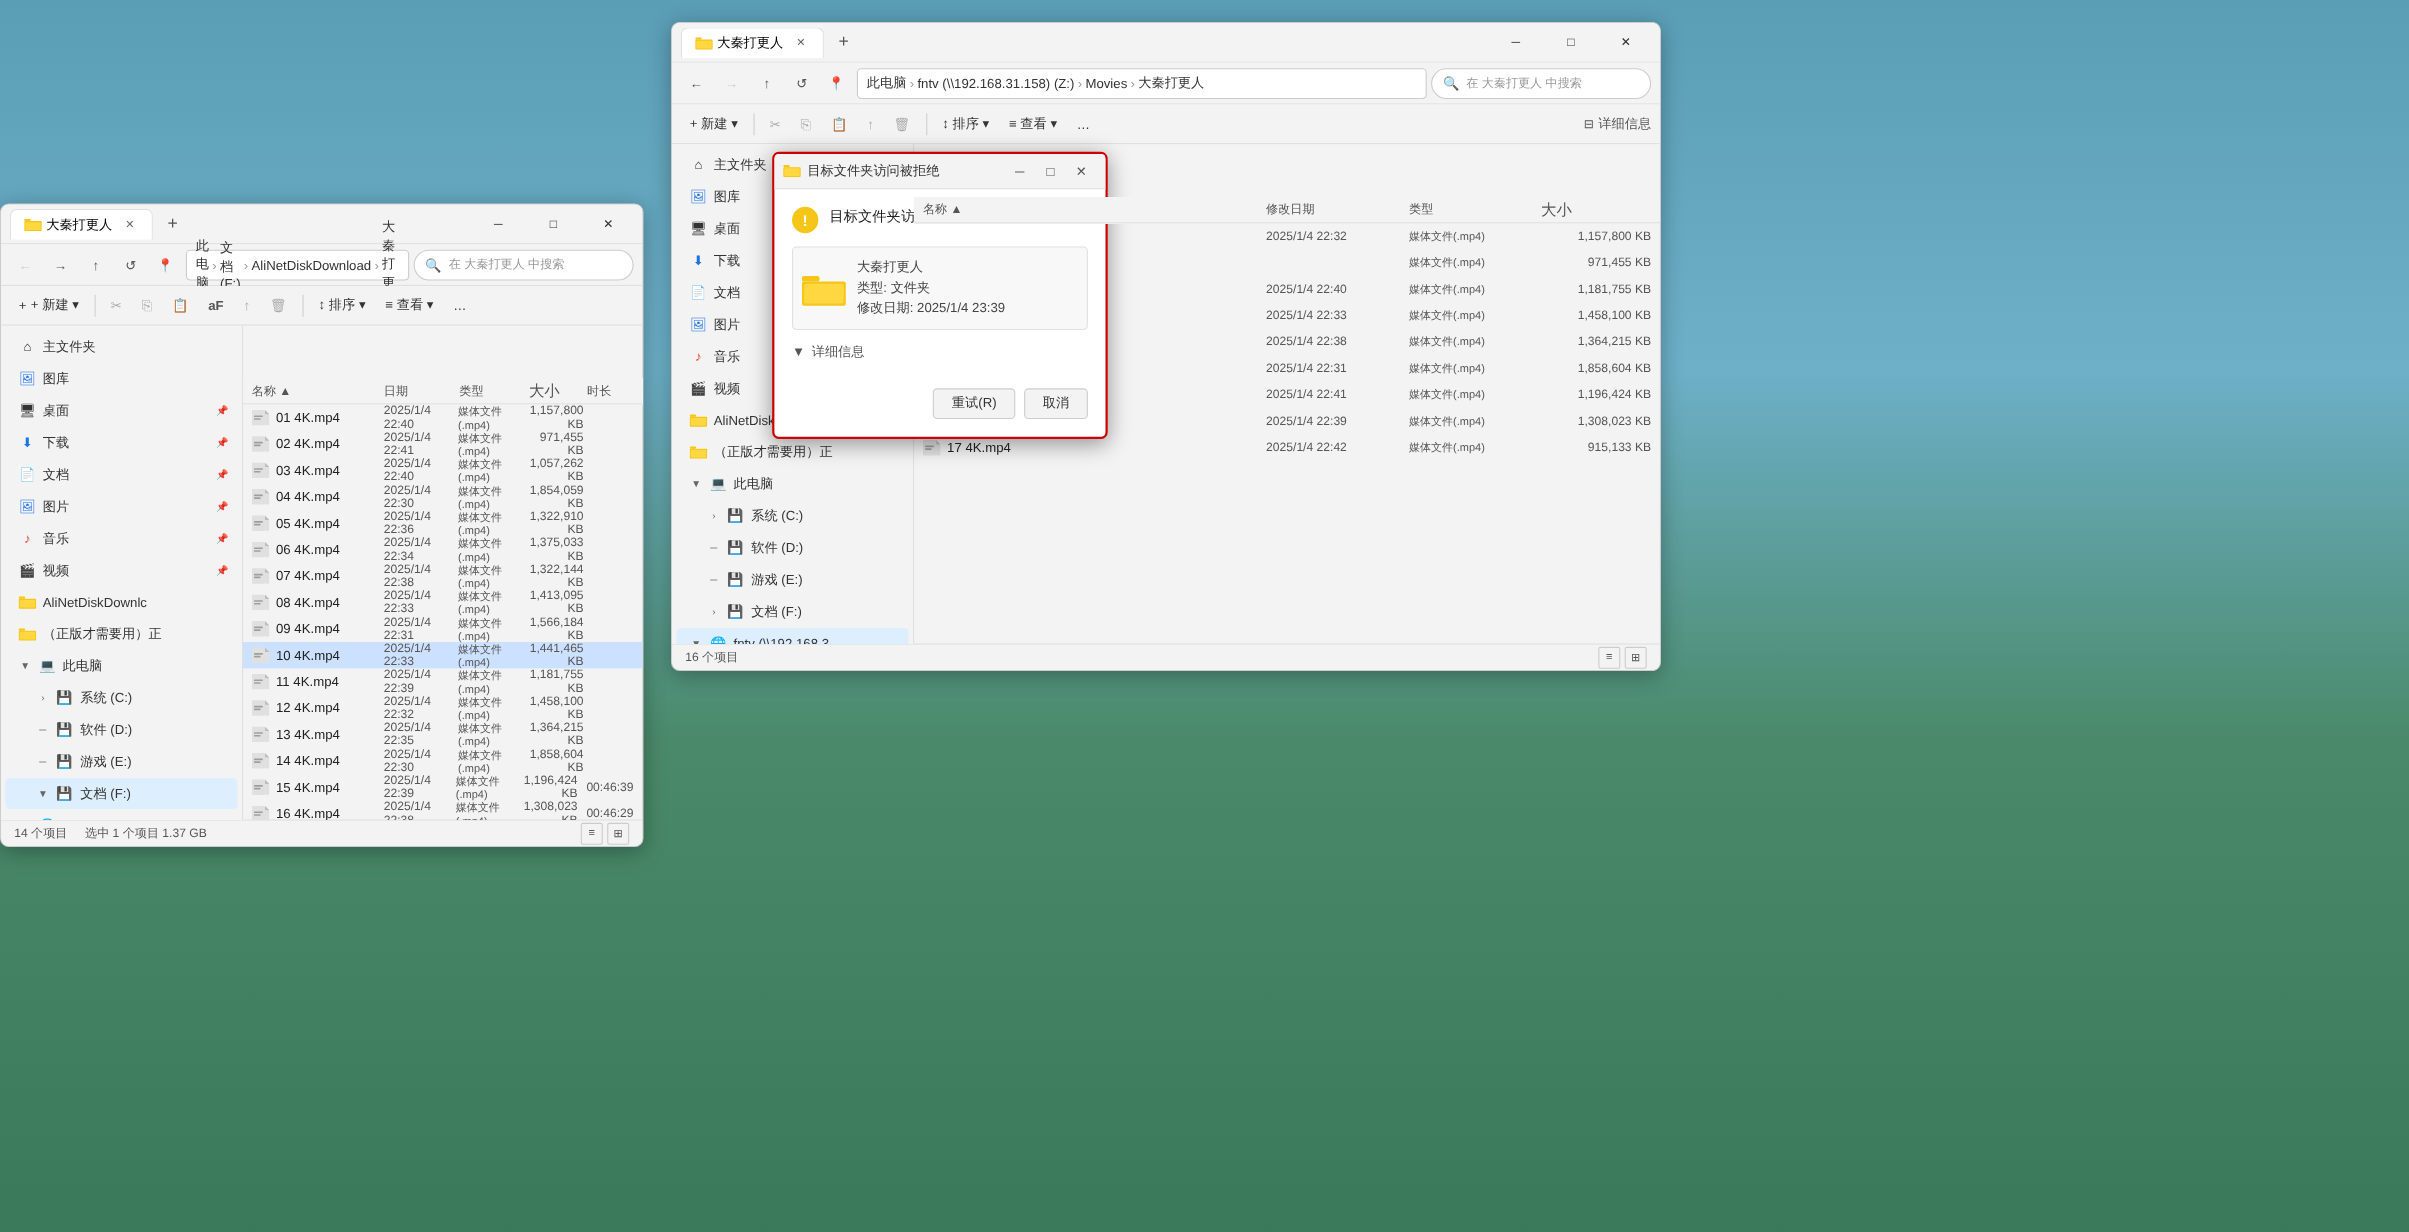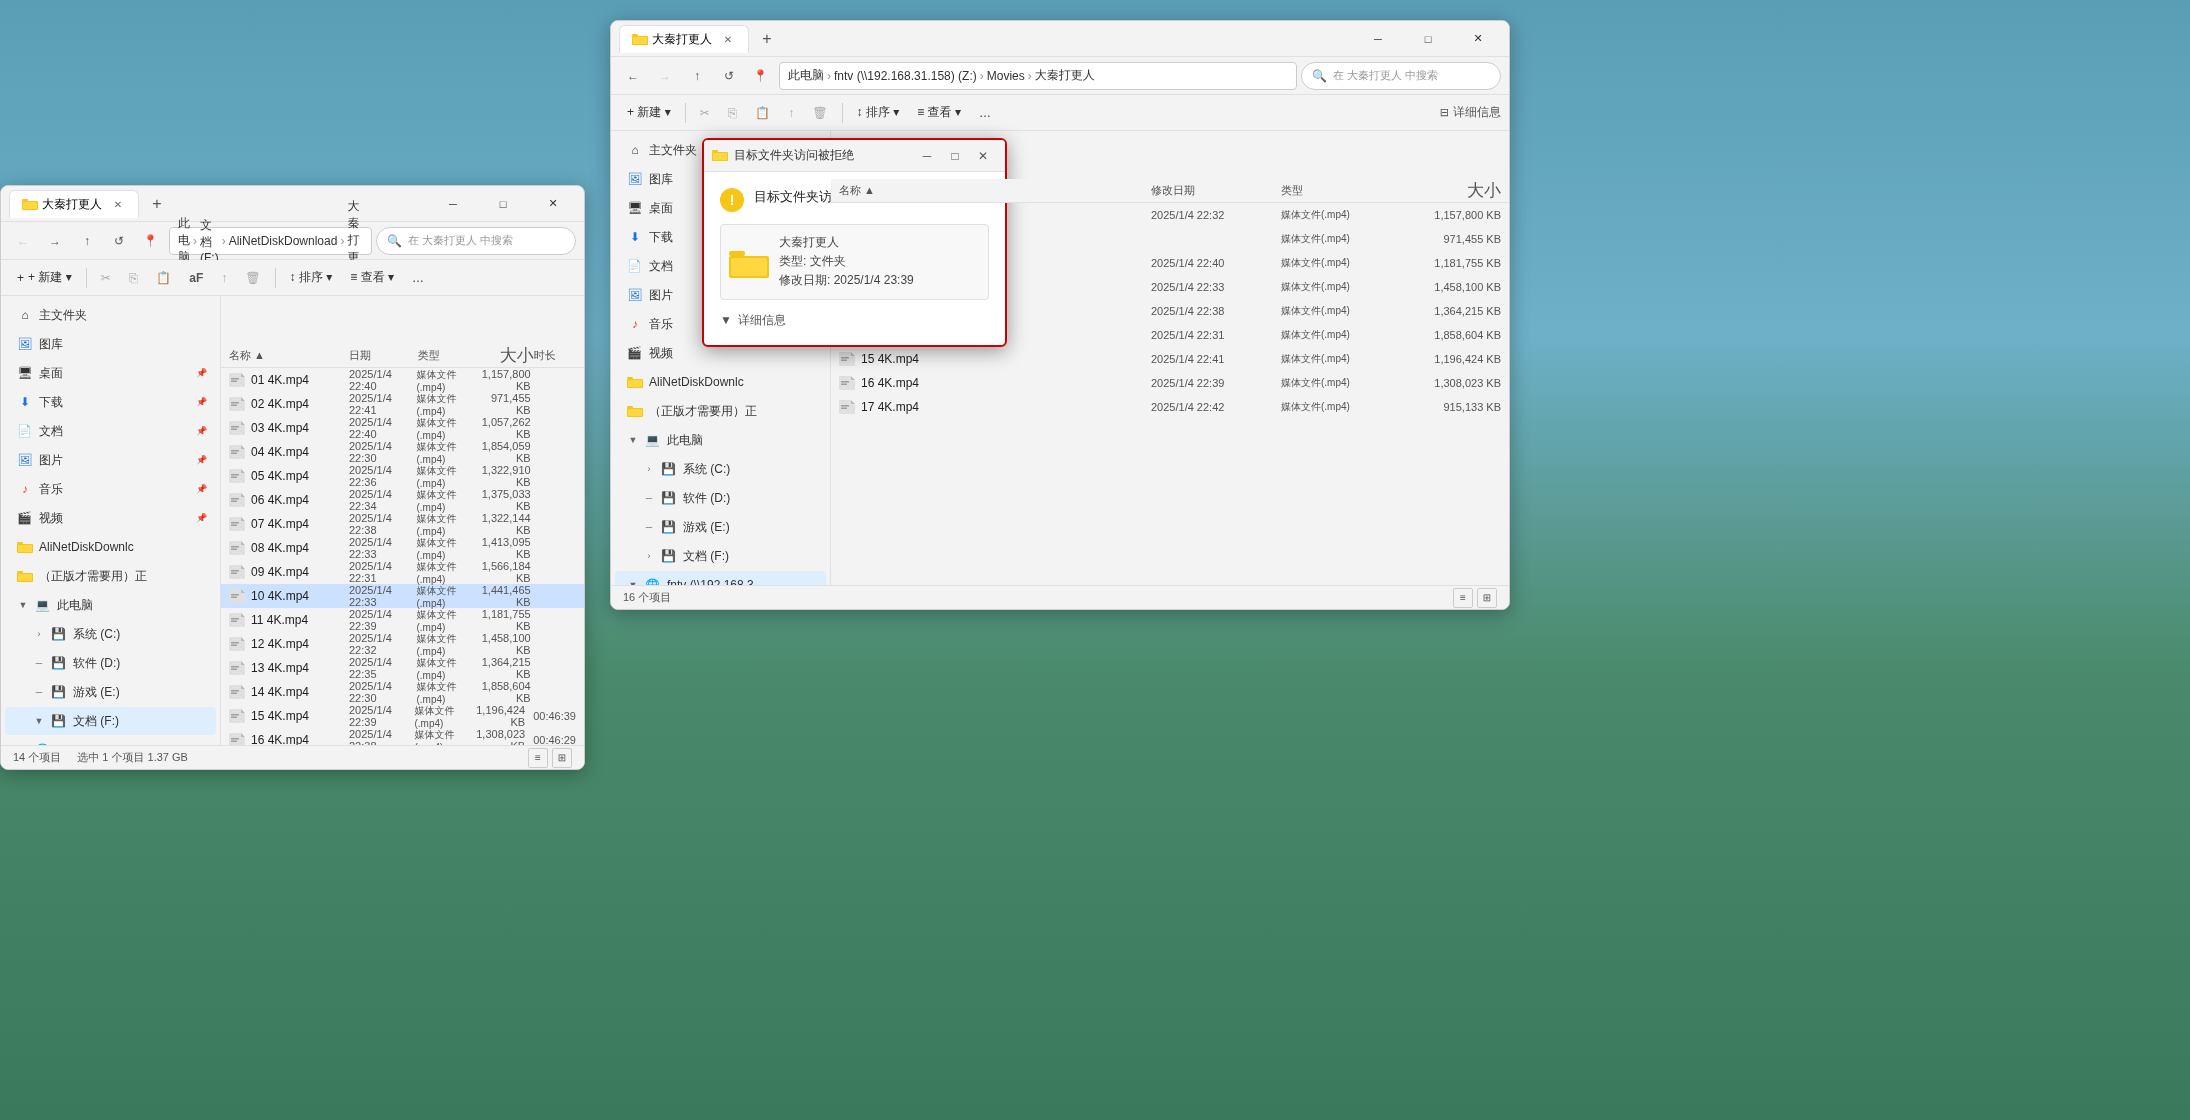--- a/index.html
+++ b/index.html
@@ -253,21 +253,21 @@
       border-bottom: 1px solid #e0e0e0;
       background: #f3f3f3;
       position: sticky;
       top: 0;
       z-index: 1;
       padding: 0 8px;
     }
     .col-name { flex: 2; min-width: 120px; font-size: 11px; color: #555; }
     .col-date { width: 130px; font-size: 11px; color: #555; }
     .col-type { width: 120px; font-size: 11px; color: #555; }
-    .col-size { width: 100px; font-size: 17px; color: #555; text-align: right; }
+    .col-size { width: 100px; font-size: 14px; color: #555; }
     .col-duration { width: 80px; font-size: 11px; color: #555; }
     .file-row {
       display: flex;
       align-items: center;
       height: 24px;
       padding: 0 8px;
       cursor: pointer;
       font-size: 12px;
       color: #222;
     }
@@ -1220,13 +1220,17 @@
         <div>大秦打更人</div>
         <div>类型: 文件夹</div>
         <div>修改日期: 2025/1/4 23:39</div>
       </div>
     </div>
     <div class="dialog-details-row">
       <span>▼</span>
       <span>  详细信息</span>
     </div>
   </div>
+  <div class="dialog-buttons">
+    <button class="dialog-btn">重试(R)</button>
+    <button class="dialog-btn">取消</button>
+  </div>
 </div>
 
 </body></html>

